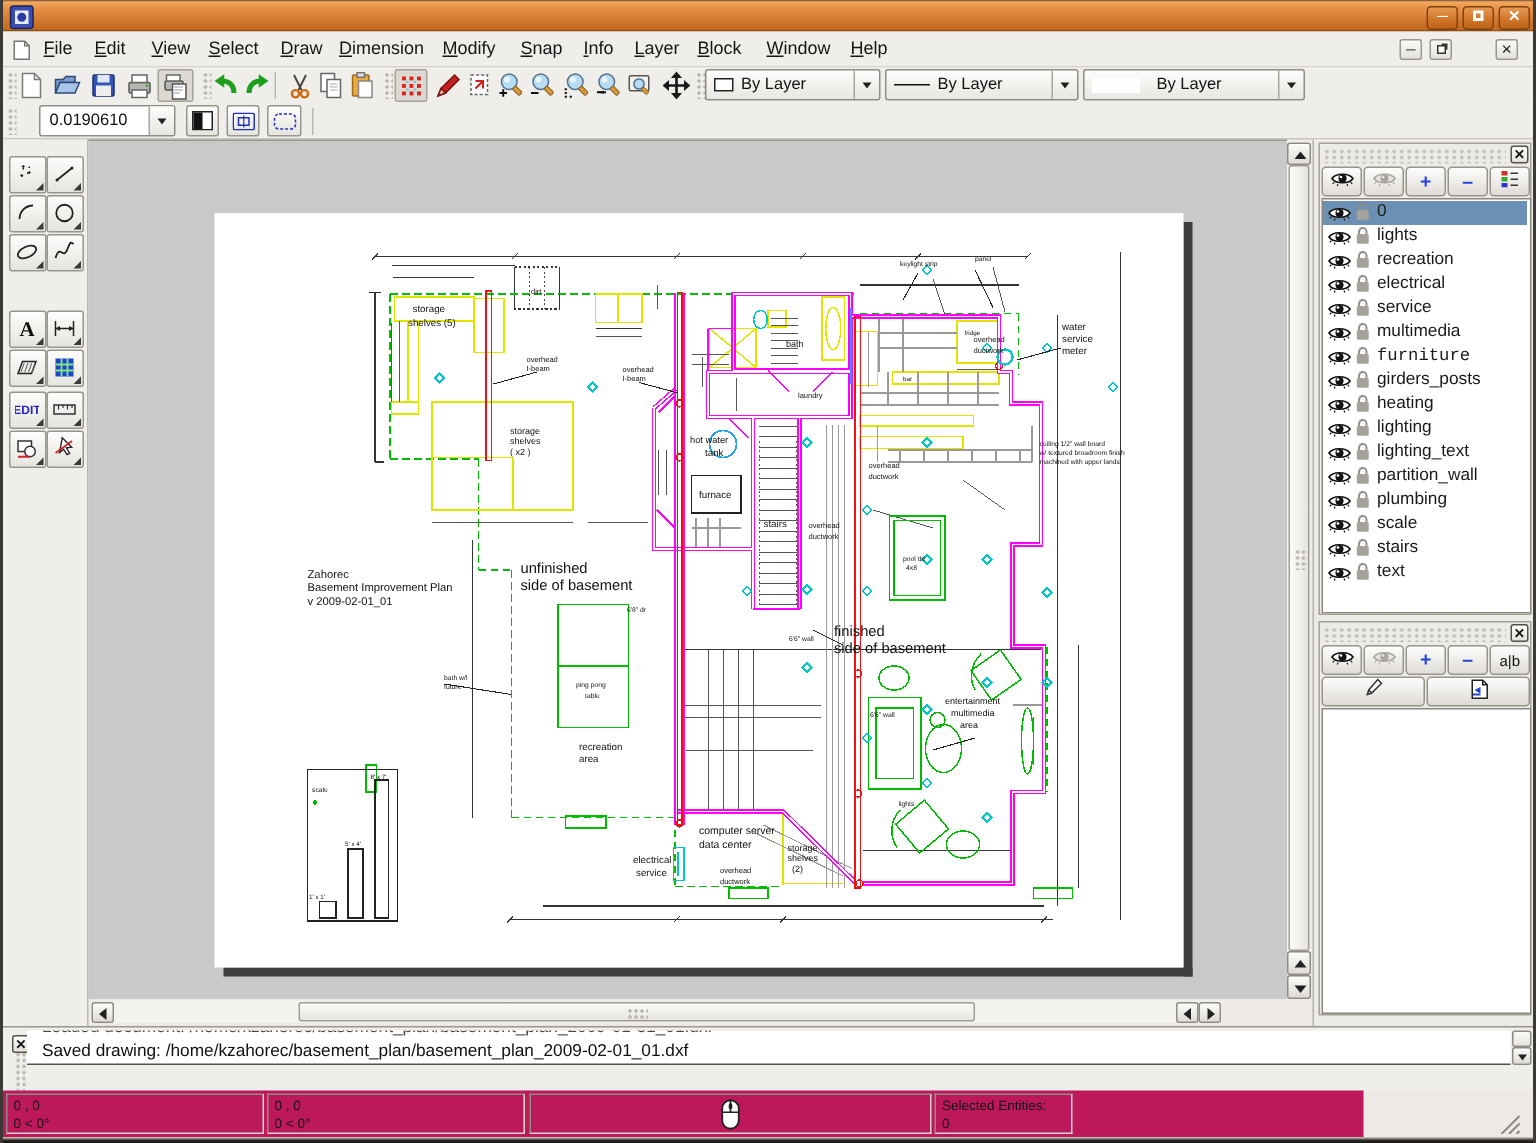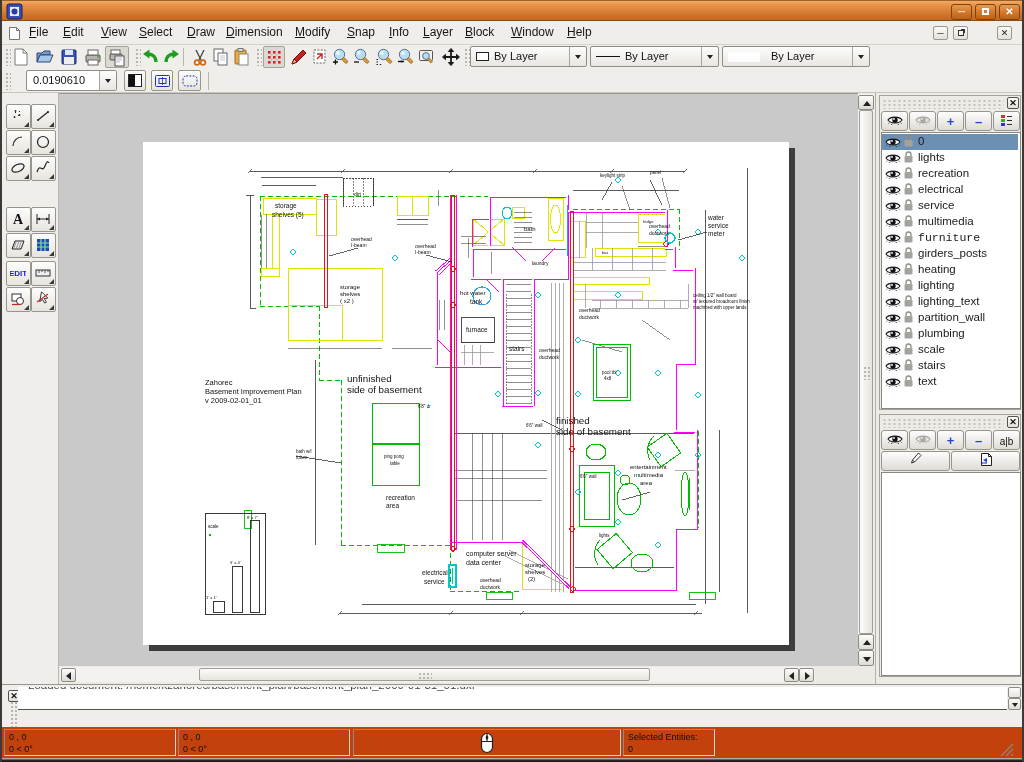--- a/index.html
+++ b/index.html
@@ -50,21 +50,21 @@
 font-size:9px;line-height:10px;text-align:center;font-weight:bold}
 .pbtn{height:20px;border:1px solid #98958d;border-radius:3px;background:linear-gradient(#fdfdfc,#dfdcd6);text-align:center}
 .lrow{left:0;width:136px;height:16px;font-size:11.5px;color:#191919}
 .lrow svg{position:absolute}
 .lrow .nm{position:absolute;left:36px;top:1px}
 
 #cmddock{left:0;top:684px;width:1020px;height:43px;background:#f0eeea;border-top:1px solid #999690}
 #cmdwhite{left:16px;top:2px;width:989px;height:23px;background:#fff;overflow:hidden;border-bottom:1px solid #55524c}
 .cline{position:absolute;left:10px;white-space:nowrap;font-size:11.5px;color:#101010}
 #cmdrow{left:16px;top:26px;width:1004px;height:16px;background:#e9e7e2;font-size:11.5px;color:#101010}
-#status{left:0;top:727px;width:1020px;height:31px;background:#c2410c}
+#status{left:0;top:727px;width:907px;height:31px;background:#be185d}
 .spanel{top:2px;height:27px;border:1px solid;border-color:#8f8c86 #d8d5cf #d8d5cf #8f8c86;font-size:9px;color:#111}
 .spanel div{position:absolute;left:4px}
 #botborder{left:0;top:758px;width:1020px;height:4px;background:linear-gradient(#d9d5cd,#2e2c29 55%,#121210)}
 </style></head><body>
 <div class="abs" id="title">
     <svg class="abs" style="left:4px;top:2px" width="17" height="17">
       <rect x="1" y="1" width="15" height="15" rx="2" fill="#3a4db0" stroke="#17245e"></rect>
       <rect x="4" y="4" width="9" height="9" fill="#e8ecff"></rect>
       <circle cx="8.5" cy="8.5" r="3" fill="#2a3da0"></circle>
     </svg>
@@ -1061,20 +1061,21 @@
         <path d="M4 8l4 2.5L8 6z" fill="#2244dd"></path>
         <path d="M3 11h5" stroke="#2244dd" stroke-width="1.2"></path>
       </svg></div>
     <div class="abs" style="left:1px;top:57px;width:140px;height:204px;background:#fff;border:1px solid #8b8882"></div>
   </div>
 <div class="abs" id="cmddock">
     <div class="abs grip" style="left:8px;top:16px;width:8px;height:26px"></div>
     <div class="abs xbtn" style="left:6px;top:5px">✕</div>
     <div class="abs" id="cmdwhite">
       <div class="cline" style="top:-8px;color:#454545">Loaded document: /home/kzahorec/basement_plan/basement_plan_2009-01-31_01.dxf</div>
+      <div class="cline" style="top:7.5px">Saved drawing: /home/kzahorec/basement_plan/basement_plan_2009-02-01_01.dxf</div>
     </div>
     <div class="abs" style="left:1006px;top:2px;width:13px;height:23px;background:#f0efec">
       <div class="abs" style="left:0;top:0;width:13px;height:11px;border:1px solid #8e8b84;border-radius:2px;background:linear-gradient(#fbfbfa,#e6e4df)"></div>
       <div class="abs sbtn" style="left:0;top:11px;width:13px;height:12px">
         <div class="sb-tri" style="left:3px;top:4px;border-left:3.5px solid transparent;border-right:3.5px solid transparent;border-top:4.5px solid #222"></div>
       </div>
     </div>
   </div>
 <div class="abs" id="status">
     <div class="abs spanel" style="left:2px;width:172px">

